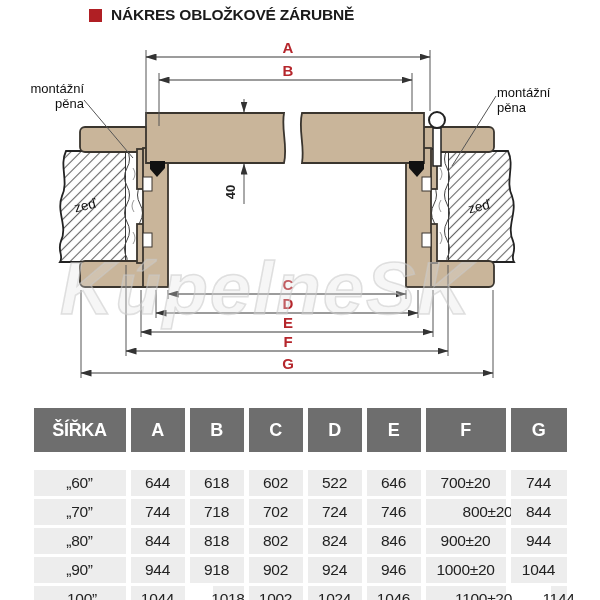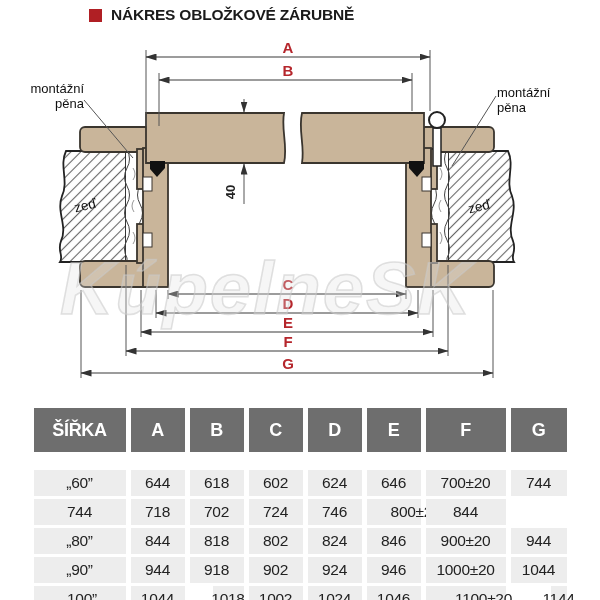--- a/index.html
+++ b/index.html
@@ -177,26 +177,27 @@
         <div class="hcell" style="background: rgb(110, 110, 110);">E</div>
         <div class="hcell" style="background: rgb(110, 110, 110);">F</div>
         <div class="hcell" style="background: rgb(110, 110, 110);">G</div>
       </div>
     <div style="display:flex;flex-direction:column;row-gap:3px;">
         <div class="trow">
           <div class="tcell" style="background: rgb(237, 237, 237);">„60”</div>
           <div class="tcell" style="background: rgb(237, 237, 237);">644</div>
           <div class="tcell" style="background: rgb(237, 237, 237);">618</div>
           <div class="tcell" style="background: rgb(237, 237, 237);">602</div>
-          <div class="tcell" style="background: rgb(237, 237, 237);">624</div>
+          <div class="tcell" style="background: rgb(237, 237, 237);">522</div>
           <div class="tcell" style="background: rgb(237, 237, 237);">646</div>
           <div class="tcell" style="background: rgb(237, 237, 237);">700±20</div>
           <div class="tcell" style="background: rgb(237, 237, 237);">744</div>
         </div>
         <div class="trow">
+          <div class="tcell" style="background: rgb(237, 237, 237);">„70”</div>
           <div class="tcell" style="background: rgb(237, 237, 237);">744</div>
           <div class="tcell" style="background: rgb(237, 237, 237);">718</div>
           <div class="tcell" style="background: rgb(237, 237, 237);">702</div>
           <div class="tcell" style="background: rgb(237, 237, 237);">724</div>
           <div class="tcell" style="background: rgb(237, 237, 237);">746</div>
           <div class="tcell" style="background: rgb(237, 237, 237); padding-left: 44px;">800±20</div>
           <div class="tcell" style="background: rgb(237, 237, 237);">844</div>
         </div>
         <div class="trow">
           <div class="tcell" style="background: rgb(237, 237, 237);">„80”</div>

